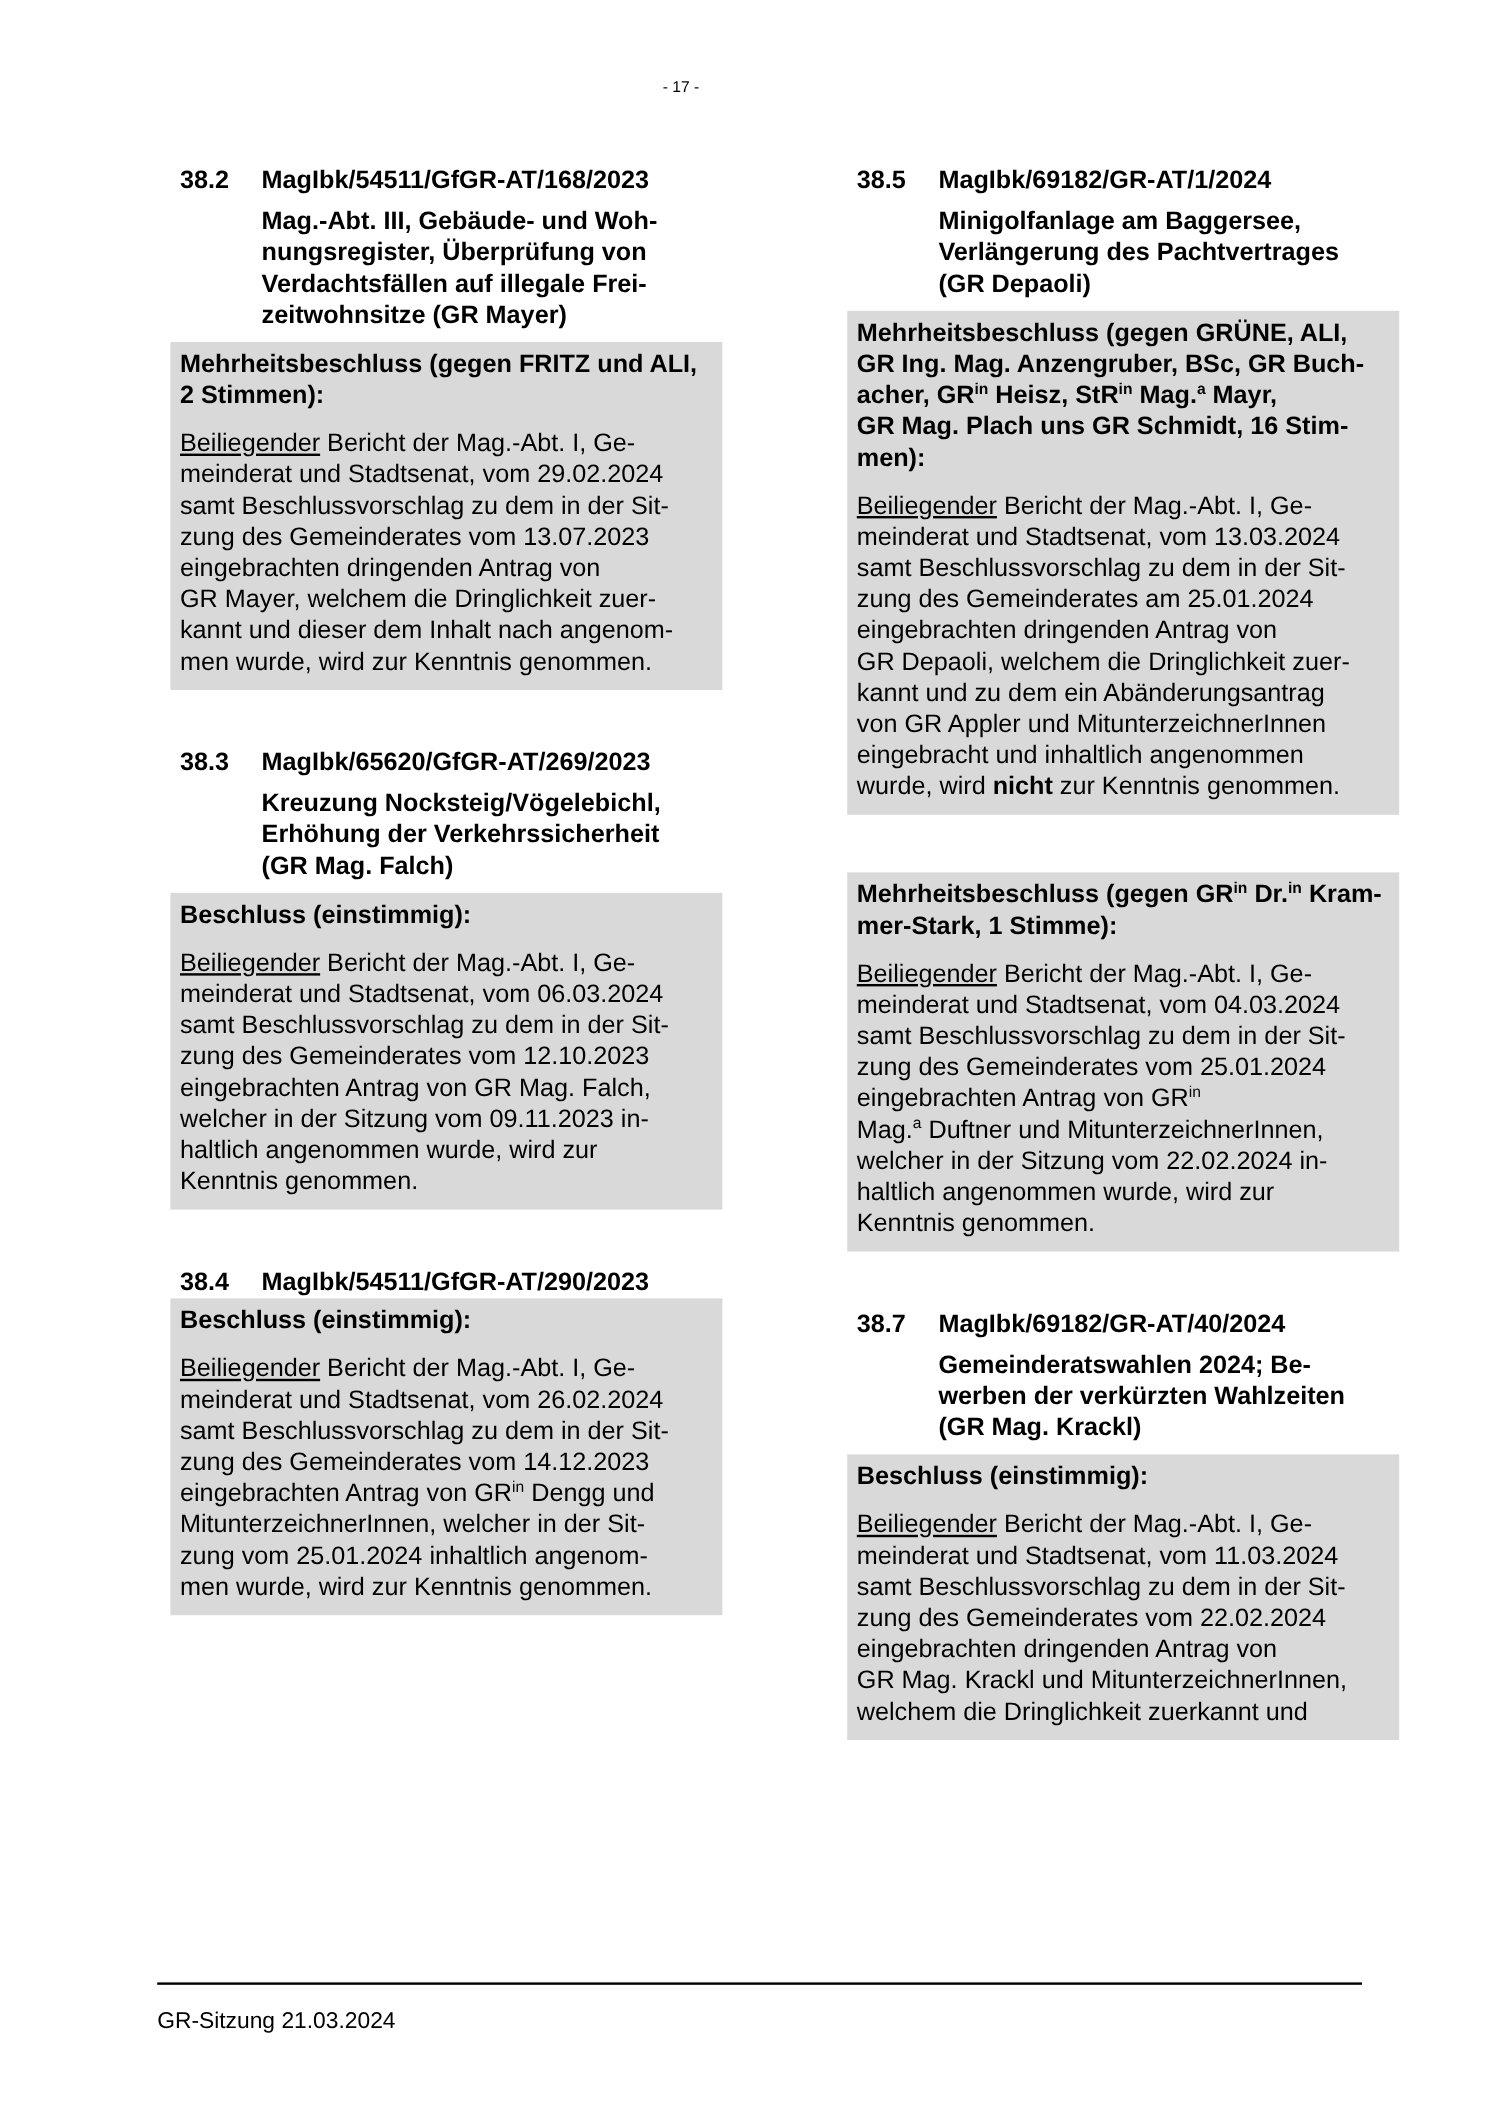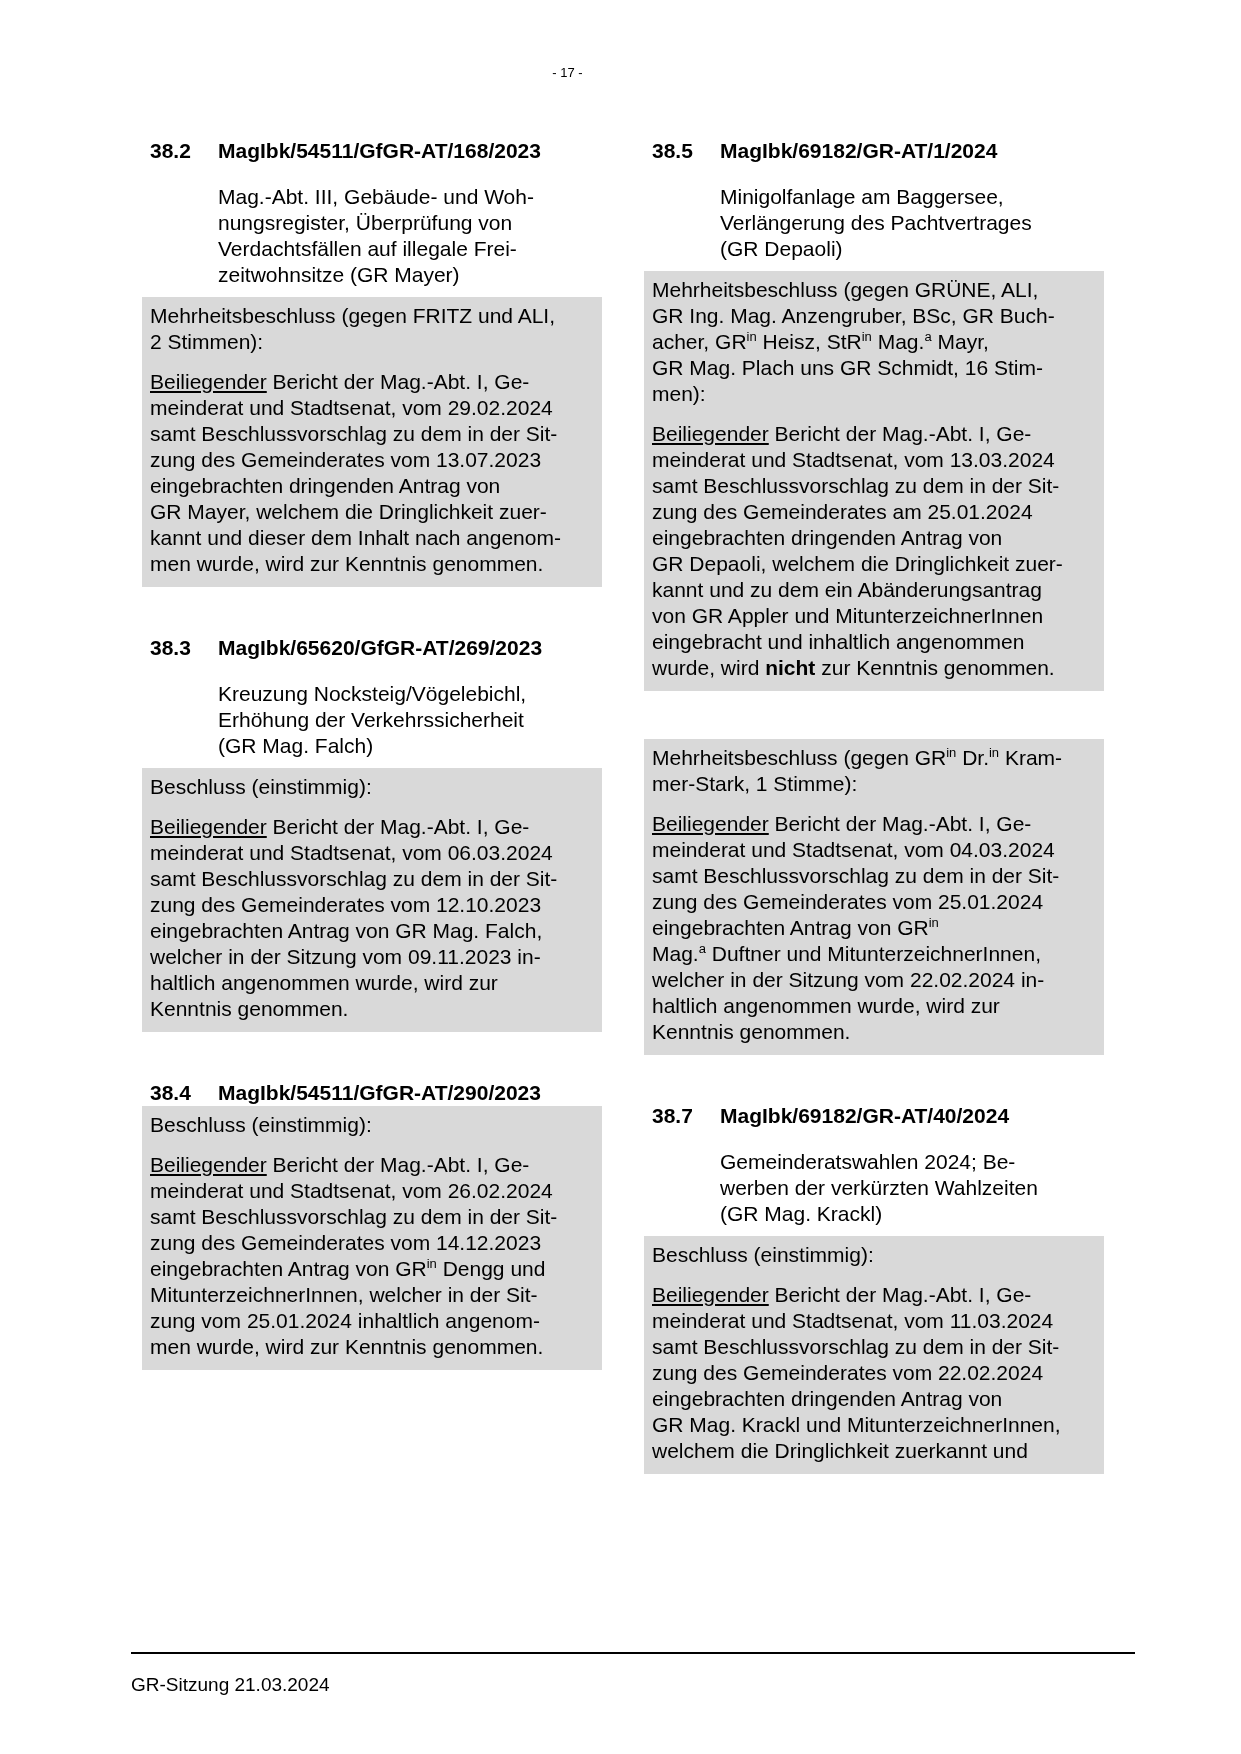--- a/index.html
+++ b/index.html
@@ -17,39 +17,39 @@
     position: absolute;
     top: 60px; left: 0;
     width: 1135px;
     text-align: center;
     font-size: 13px;
   }
   .columns {
     position: absolute;
     top: 138px; left: 142px;
     display: flex;
-    gap: 42px;
+    gap: 104px;
   }
   .col { width: 460px; }
   .sec { margin-bottom: 48px; }
   .sec-head {
     font-weight: bold;
     display: flex;
     padding-left: 8px;
   }
   .sec-head .num { width: 68px; flex: 0 0 68px; }
   .sec-title {
-    font-weight: normal;
-    margin: 20px 0 9px 76px;
+    font-weight: bold;
+    margin: 8px 0 9px 76px;
   }
   .graybox {
     background: #d9d9d9;
     padding: 6px 6px 10px 8px;
   }
-  .decision { margin-bottom: 14px; }
+  .decision { margin-bottom: 14px; font-weight: bold; }
   sup { font-size: 0.62em; vertical-align: super; line-height: 0; }
   u { text-decoration: underline; text-underline-offset: 2px; }
   .footer {
     position: absolute;
     left: 131px; top: 1652px;
     width: 1004px;
     border-top: 2px solid #000;
     padding-top: 18px;
     font-size: 19px;
   }

